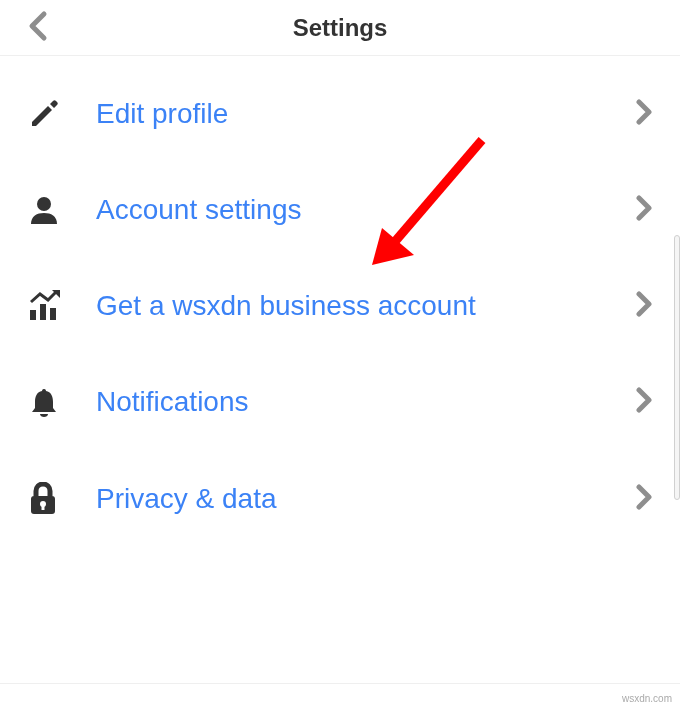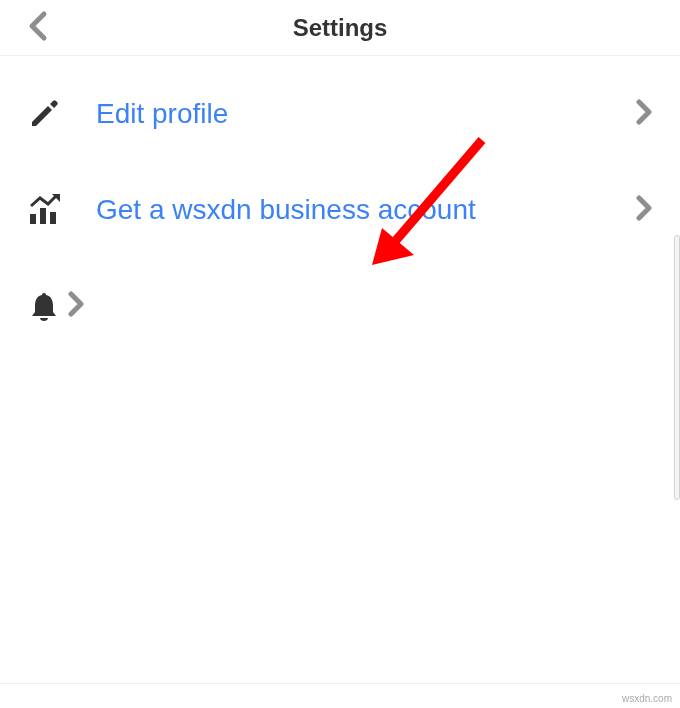--- a/index.html
+++ b/index.html
@@ -112,20 +112,34 @@
       </svg>
     </span>
     <span class="menu-label">Edit profile</span>
     <span class="chevron">
       <svg width="16" height="26" viewBox="0 0 16 26">
           <polyline points="3,3 13,13 3,23" fill="none" stroke="#8e8e8e" stroke-width="5" stroke-linecap="round" stroke-linejoin="round"></polyline>
         </svg>
     </span>
   </div>
 
+  <div class="menu-item">
+    <span class="menu-icon">
+      <svg width="32" height="32" viewBox="0 0 32 32">
+        <circle cx="16" cy="10" r="7" fill="#333"></circle>
+        <path d="M3 30 C3 22 9 19 16 19 C23 19 29 22 29 30 Z" fill="#333"></path>
+      </svg>
+    </span>
+    <span class="menu-label">Account settings</span>
+    <span class="chevron">
+      <svg width="16" height="26" viewBox="0 0 16 26">
+          <polyline points="3,3 13,13 3,23" fill="none" stroke="#8e8e8e" stroke-width="5" stroke-linecap="round" stroke-linejoin="round"></polyline>
+        </svg>
+    </span>
+  </div>
 
   <div class="menu-item">
     <span class="menu-icon">
       <svg width="34" height="32" viewBox="0 0 34 32">
         <rect x="2" y="20" width="6" height="10" fill="#333"></rect>
         <rect x="12" y="14" width="6" height="16" fill="#333"></rect>
         <rect x="22" y="18" width="6" height="12" fill="#333"></rect>
         <polyline points="3,12 12,4 20,10 28,2" fill="none" stroke="#333" stroke-width="3"></polyline>
         <polygon points="24,0 32,0 32,8" fill="#333"></polygon>
       </svg>
@@ -138,27 +152,44 @@
     </span>
   </div>
 
   <div class="menu-item">
     <span class="menu-icon">
       <svg width="32" height="32" viewBox="0 0 32 32">
         <path d="M16 3 C18 3 18 5 18 5 C23 6 25 10 25 16 L25 22 L28 26 L4 26 L7 22 L7 16 C7 10 9 6 14 5 C14 5 14 3 16 3 Z" fill="#333"></path>
         <path d="M12 28 C12 30 14 31 16 31 C18 31 20 30 20 28 Z" fill="#333"></path>
       </svg>
     </span>
+    <span class="menu-label">Notifications</span>
     <span class="chevron">
       <svg width="16" height="26" viewBox="0 0 16 26">
           <polyline points="3,3 13,13 3,23" fill="none" stroke="#8e8e8e" stroke-width="5" stroke-linecap="round" stroke-linejoin="round"></polyline>
         </svg>
     </span>
   </div>
 
+  <div class="menu-item">
+    <span class="menu-icon">
+      <svg width="30" height="34" viewBox="0 0 30 34">
+        <rect x="3" y="14" width="24" height="18" rx="3" fill="#333"></rect>
+        <path d="M8 14 L8 9 C8 5 11 2 15 2 C19 2 22 5 22 9 L22 14" fill="none" stroke="#333" stroke-width="5"></path>
+        <circle cx="15" cy="22" r="3" fill="#fff"></circle>
+        <rect x="13.5" y="23" width="3" height="5" fill="#fff"></rect>
+      </svg>
+    </span>
+    <span class="menu-label">Privacy &amp; data</span>
+    <span class="chevron">
+      <svg width="16" height="26" viewBox="0 0 16 26">
+          <polyline points="3,3 13,13 3,23" fill="none" stroke="#8e8e8e" stroke-width="5" stroke-linecap="round" stroke-linejoin="round"></polyline>
+        </svg>
+    </span>
+  </div>
 
 </div>
 
 <div class="scroll-indicator"></div>
 
 <svg class="arrow-annotation" width="140" height="150" viewBox="0 0 140 150">
   <line x1="120" y1="10" x2="30" y2="115" stroke="#ff0000" stroke-width="9"></line>
   <polygon points="10,135 20,98 52,125" fill="#ff0000"></polygon>
 </svg>
 

